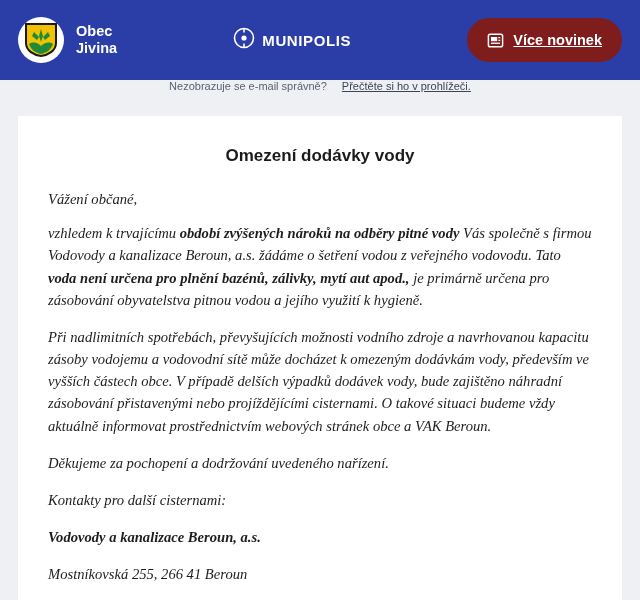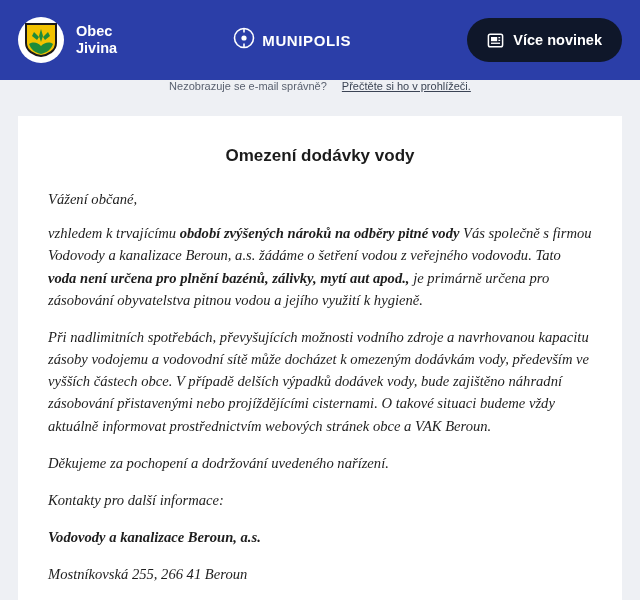--- a/index.html
+++ b/index.html
@@ -63,33 +63,34 @@
   }
   .munipolis .mp-label {
     font-size: 15px;
     font-weight: bold;
     letter-spacing: 0.6px;
   }
   .mp-icon { display: block; }
 
   .cta {
     flex: 0 0 auto;
-    background: #0f172a;
+    background: #7f1d1d;
     color: #ffffff;
     border: none;
     border-radius: 22px;
     height: 44px;
     padding: 2px 20px;
     display: flex;
     align-items: center;
     gap: 9px;
     font-size: 14.5px;
     font-weight: bold;
     cursor: pointer;
     font-family: "Liberation Sans", sans-serif;
+    text-decoration: underline;
   }
   .cta svg { display: block; }
 
   
   .notice {
     height: 36px;
     display: flex;
     align-items: flex-start;
     justify-content: center;
     background: #eef0f4;
@@ -195,21 +196,21 @@
   <div class="body-text">
 
     <p class="tight">Vážení občané,</p>
 
     <p><span> vzhledem k trvajícímu </span><b>období zvýšených nároků na odběry pitné vody</b><span> Vás společně s firmou Vodovody a kanalizace Beroun, a.s. žádáme o šetření vodou z veřejného vodovodu. Tato </span><b>voda není určena pro plnění bazénů, zálivky, mytí aut apod.,</b><span> je primárně určena pro zásobování obyvatelstva pitnou vodou a jejího využití k hygieně.</span></p>
 
     <p>Při nadlimitních spotřebách, převyšujících možnosti vodního zdroje a navrhovanou kapacitu zásoby vodojemu a vodovodní sítě může docházet k omezeným dodávkám vody, především ve vyšších částech obce. V případě delších výpadků dodávek vody, bude zajištěno náhradní zásobování přistavenými nebo projíždějícími cisternami. O takové situaci budeme vždy aktuálně informovat prostřednictvím webových stránek obce a VAK Beroun.</p>
 
     <p>Děkujeme za pochopení a dodržování uvedeného nařízení.</p>
 
-    <p class="contacts-head">Kontakty pro další informace:</p>
+    <p class="contacts-head">Kontakty pro další cisternami:</p>
 
     <p class="org">Vodovody a kanalizace Beroun, a.s.</p>
 
     <p class="addr">Mostníkovská 255, 266 41  Beroun</p>
 
     <p class="tel">Tel: 800 747 021</p>
   </div>
 </div>
 
 </body></html>

